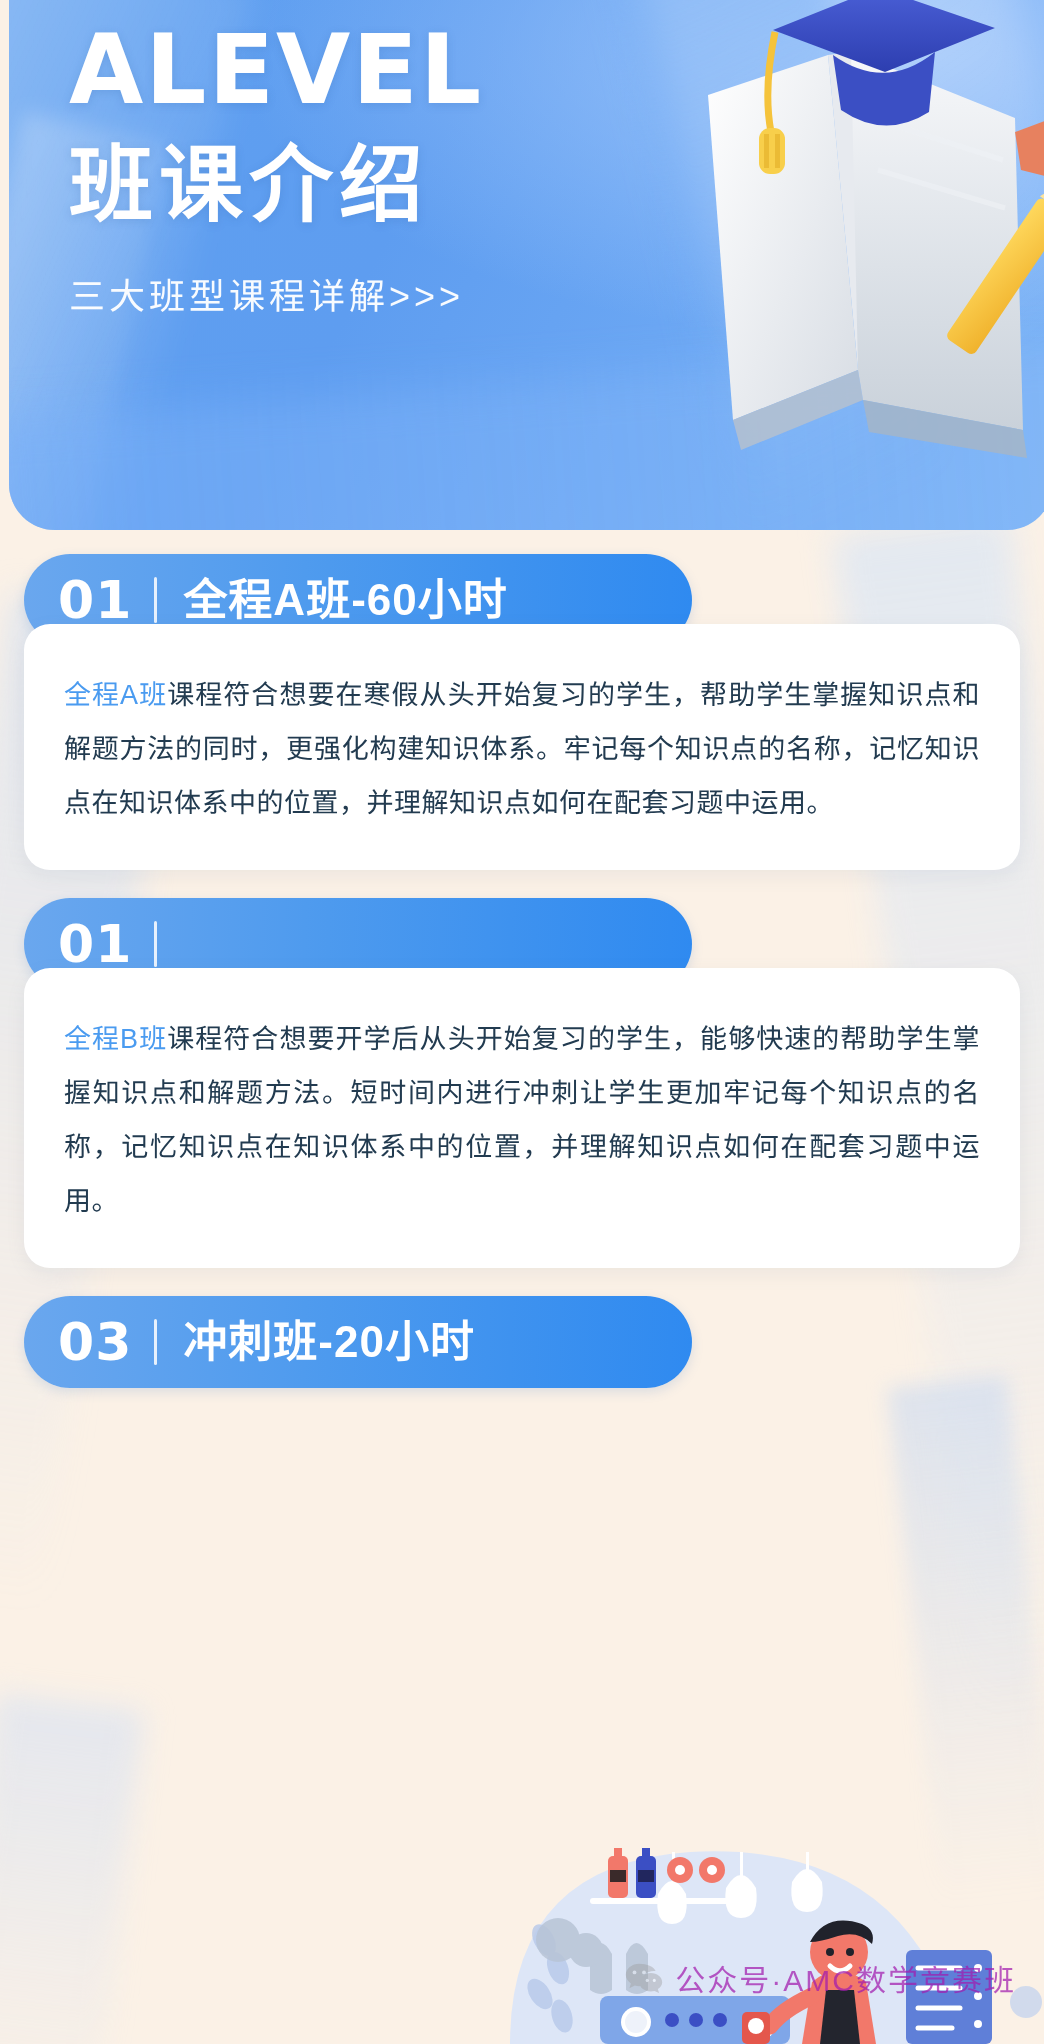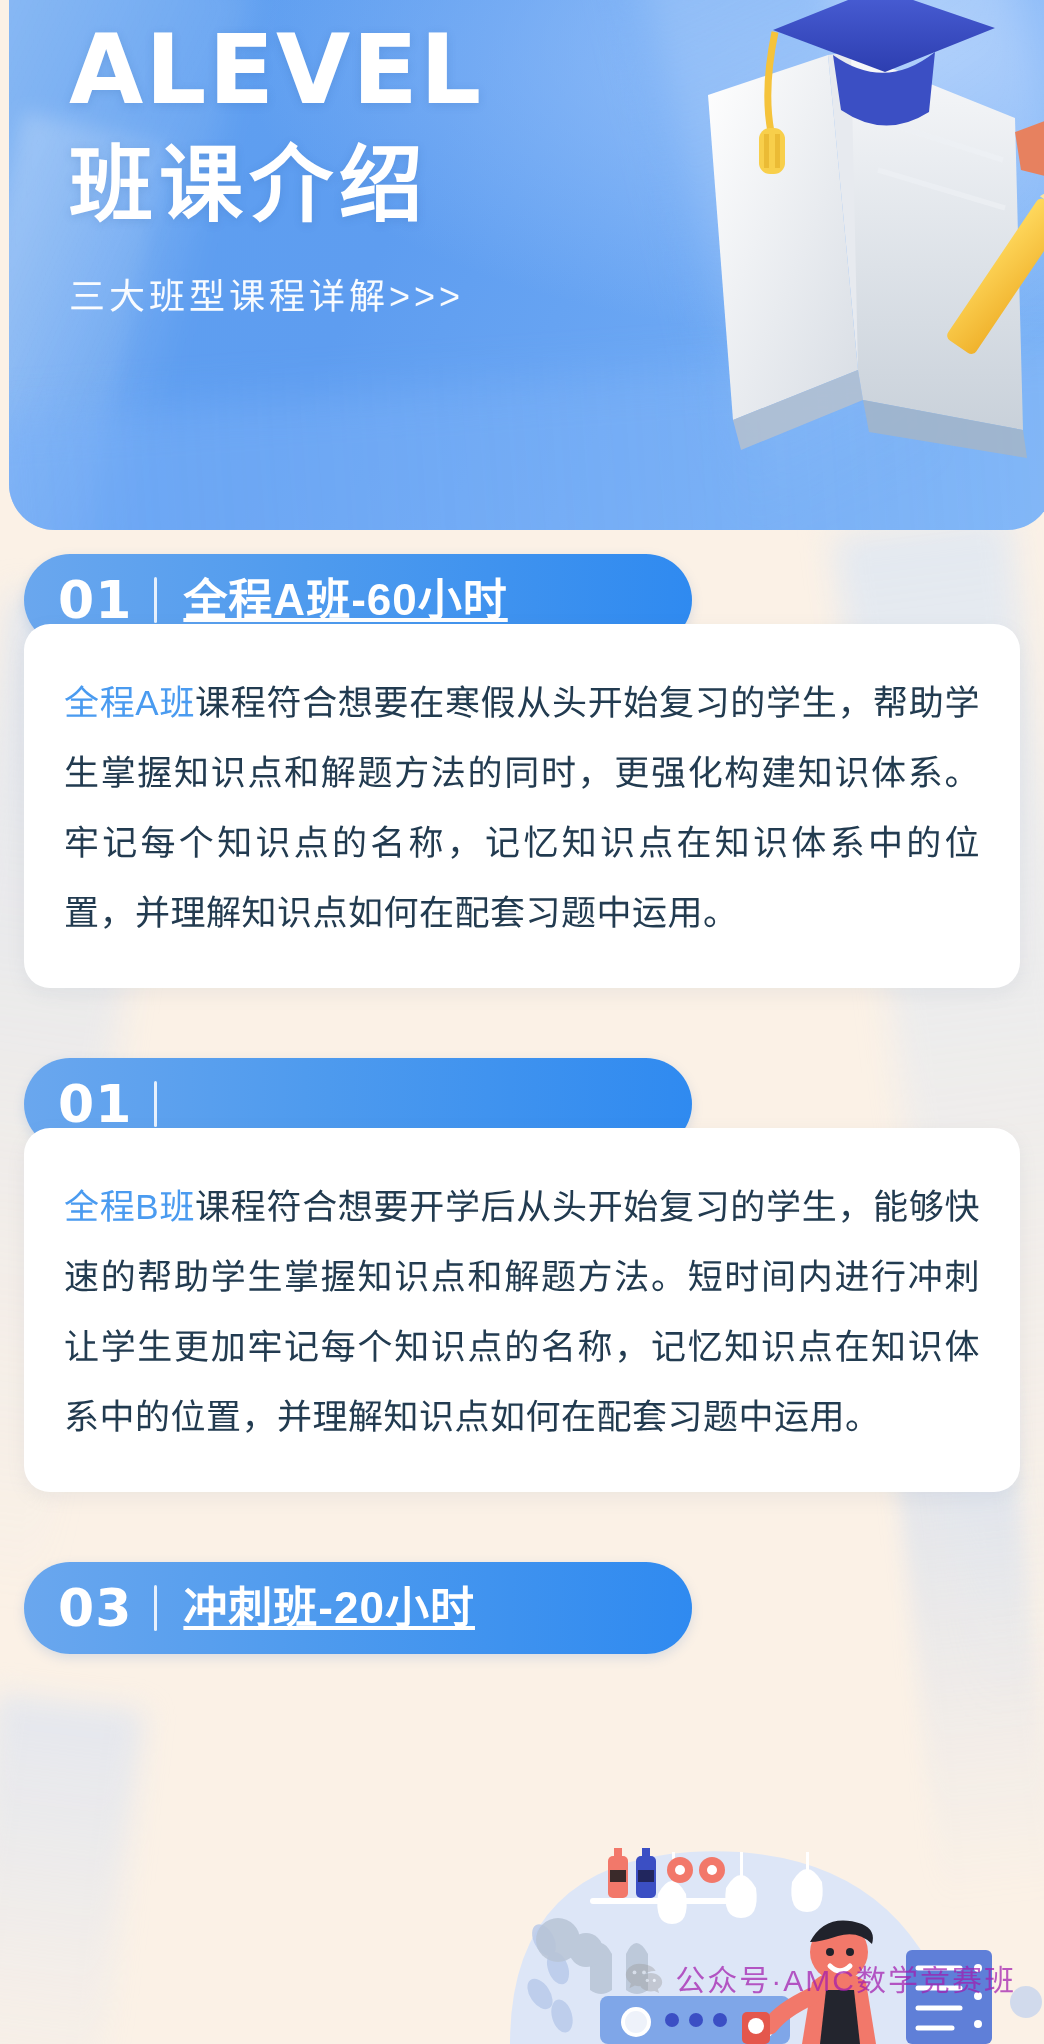--- a/index.html
+++ b/index.html
@@ -90,21 +90,21 @@
   
   .hero-art{position:absolute;right:0;top:0;width:430px;height:545px;z-index:4;}
 
   
   .cards{
     position:relative;
     z-index:5;
     padding:0 24px;
     margin-top:24px;
   }
-  .card{ position:relative; margin-bottom:70px; }
+  .card{ position:relative; margin-bottom:28px; }
 
   .card-header{
     position:relative;
     height:92px;
     border-radius:46px;
     background:linear-gradient(92deg,#6aa7ee 0%,#4f9bee 42%,#2f8af0 100%);
     display:flex;
     align-items:center;
     padding-left:34px;
     box-sizing:border-box;
@@ -125,34 +125,33 @@
     background:rgba(255,255,255,.85);
     margin:0 26px 0 22px;
     border-radius:2px;
   }
   .card-title{
     font-size:44px;
     font-weight:700;
     color:#ffffff;
     letter-spacing:1px;
     line-height:1;
-    text-decoration:underline;
   }
 
   .card-body{
     position:relative;
     margin-top:-22px;
     background:#ffffff;
     border-radius:26px;
     padding:44px 40px 40px 40px;
     box-shadow:0 6px 18px rgba(120,140,170,.10);
   }
   .card-body p{
     margin:0;
-    font-size:35px;
+    font-size:27px;
     line-height:2.0;
     color:#223b50;
     letter-spacing:.5px;
     text-align:justify;
   }
   .hl{ color:#4a9bf0; }
 
   
   .footer-art{
     position:absolute;

